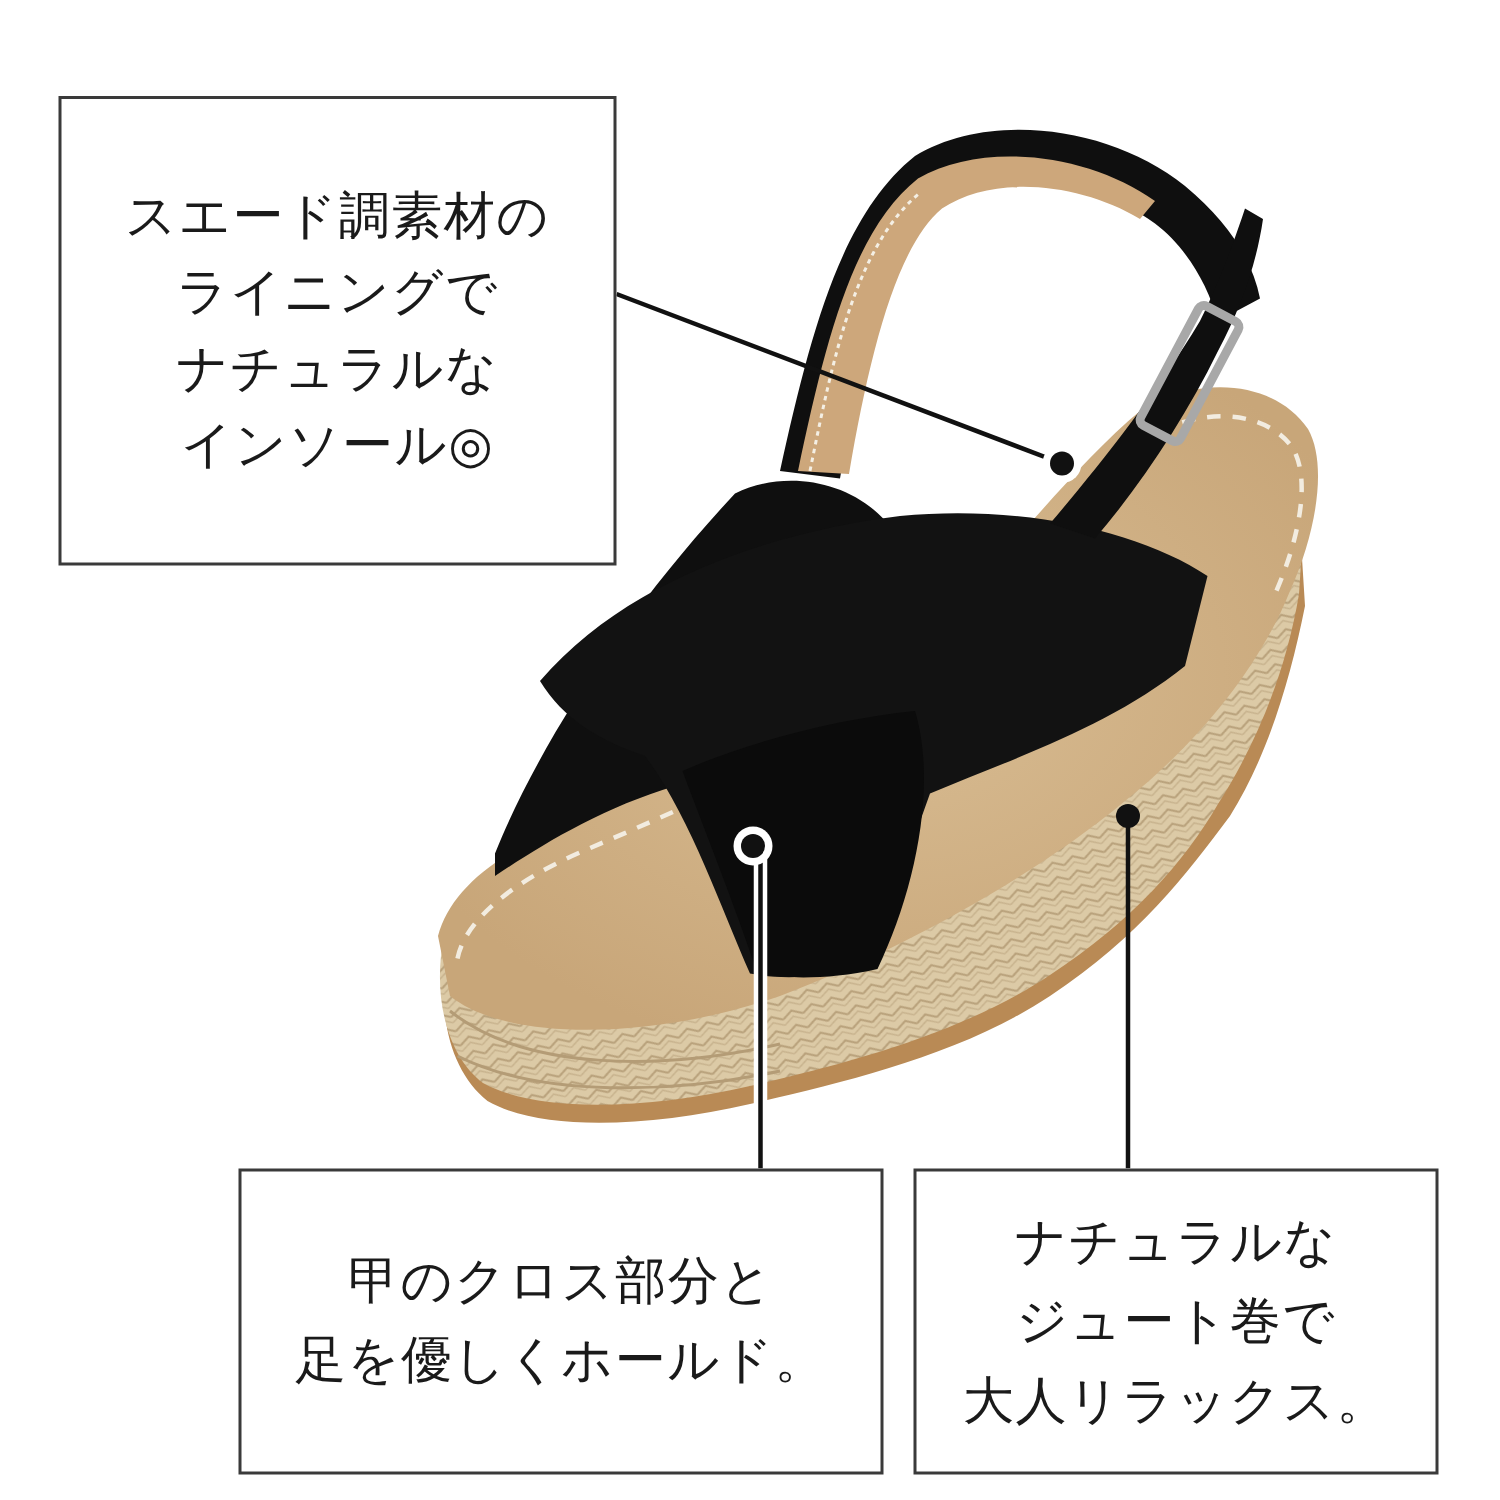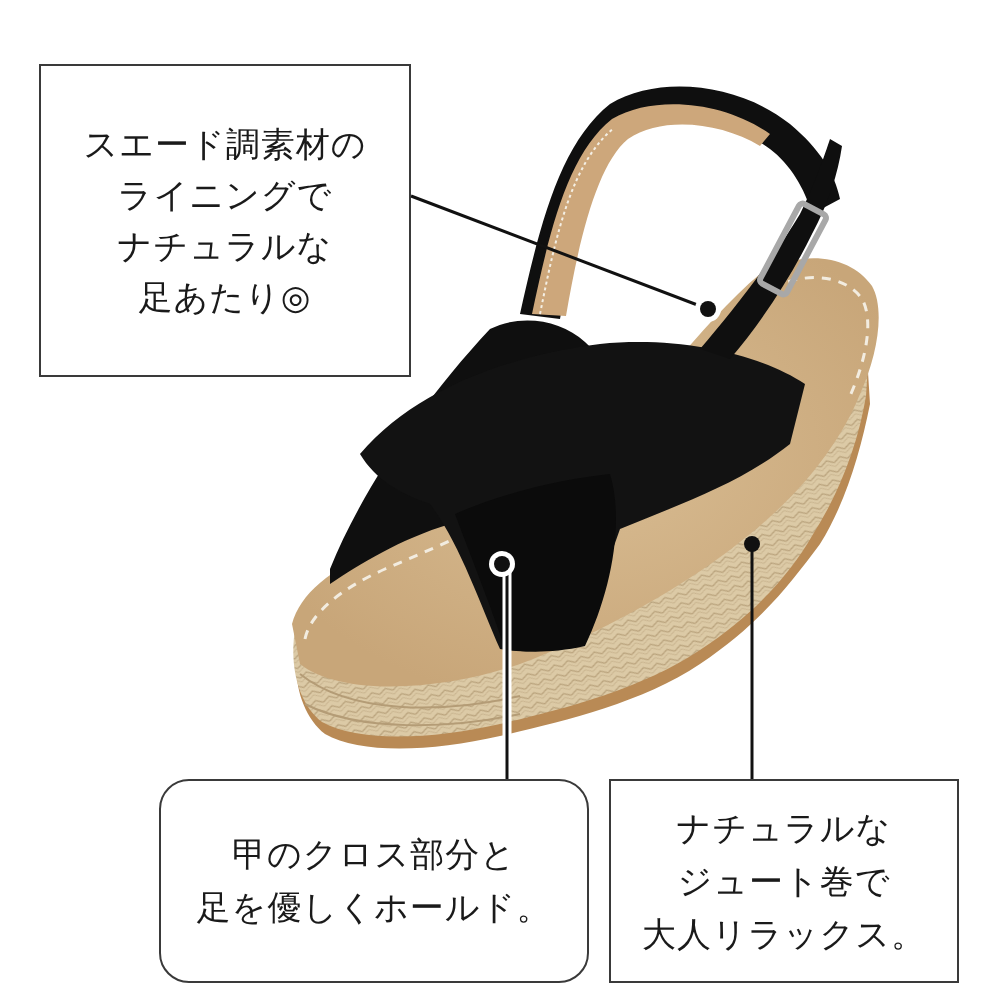--- a/index.html
+++ b/index.html
@@ -4,21 +4,21 @@
   <style>
     html, body { margin: 0; padding: 0; background: #ffffff; }
     body { width: 1000px; height: 1000px; position: relative; overflow: hidden;
            font-family: "DejaVu Sans", sans-serif; color: #1a1a1a; }
     .stage { position: absolute; left: 0; top: 0; width: 1000px; height: 976px; margin-top: 24px; }
     .callout { position: absolute; background: #ffffff; border: 2px solid #3a3a3a;
                box-sizing: border-box; display: flex; flex-direction: column;
                justify-content: center; align-items: center; text-align: center; }
     .callout .line { font-size: 36px; line-height: 51px; letter-spacing: 1px; white-space: nowrap; }
     #callout-insole { left: 39px; top: 40px; width: 372px; height: 313px; }
-    #callout-cross  { left: 159px; top: 755px; width: 430px; height: 204px; border-radius: 30px; }
+    #callout-cross  { left: 159px; top: 755px; width: 430px; height: 204px; }
     #callout-jute   { left: 609px; top: 755px; width: 350px; height: 204px; }
     .callout .line { font-size: 34px; }
     #callout-cross .line, #callout-jute .line { line-height: 53px; }
     svg.product { position: absolute; left: 0; top: 0; }
   </style>
 </head>
 <body>
 
 <div class="stage">
 
@@ -89,21 +89,21 @@
 
       <line x1="752" y1="520" x2="752" y2="755" stroke="#111" stroke-width="3"></line>
       <circle cx="752" cy="520" r="8" fill="#111"></circle>
     </g>
   </svg>
 
   <div class="callout" id="callout-insole">
     <div class="line">スエード調素材の</div>
     <div class="line">ライニングで</div>
     <div class="line">ナチュラルな</div>
-    <div class="line">足あたり◎</div>
+    <div class="line">インソール◎</div>
   </div>
 
   <div class="callout" id="callout-cross">
     <div class="line">甲のクロス部分と</div>
     <div class="line">足を優しくホールド。</div>
   </div>
 
   <div class="callout" id="callout-jute">
     <div class="line">ナチュラルな</div>
     <div class="line">ジュート巻で</div>

